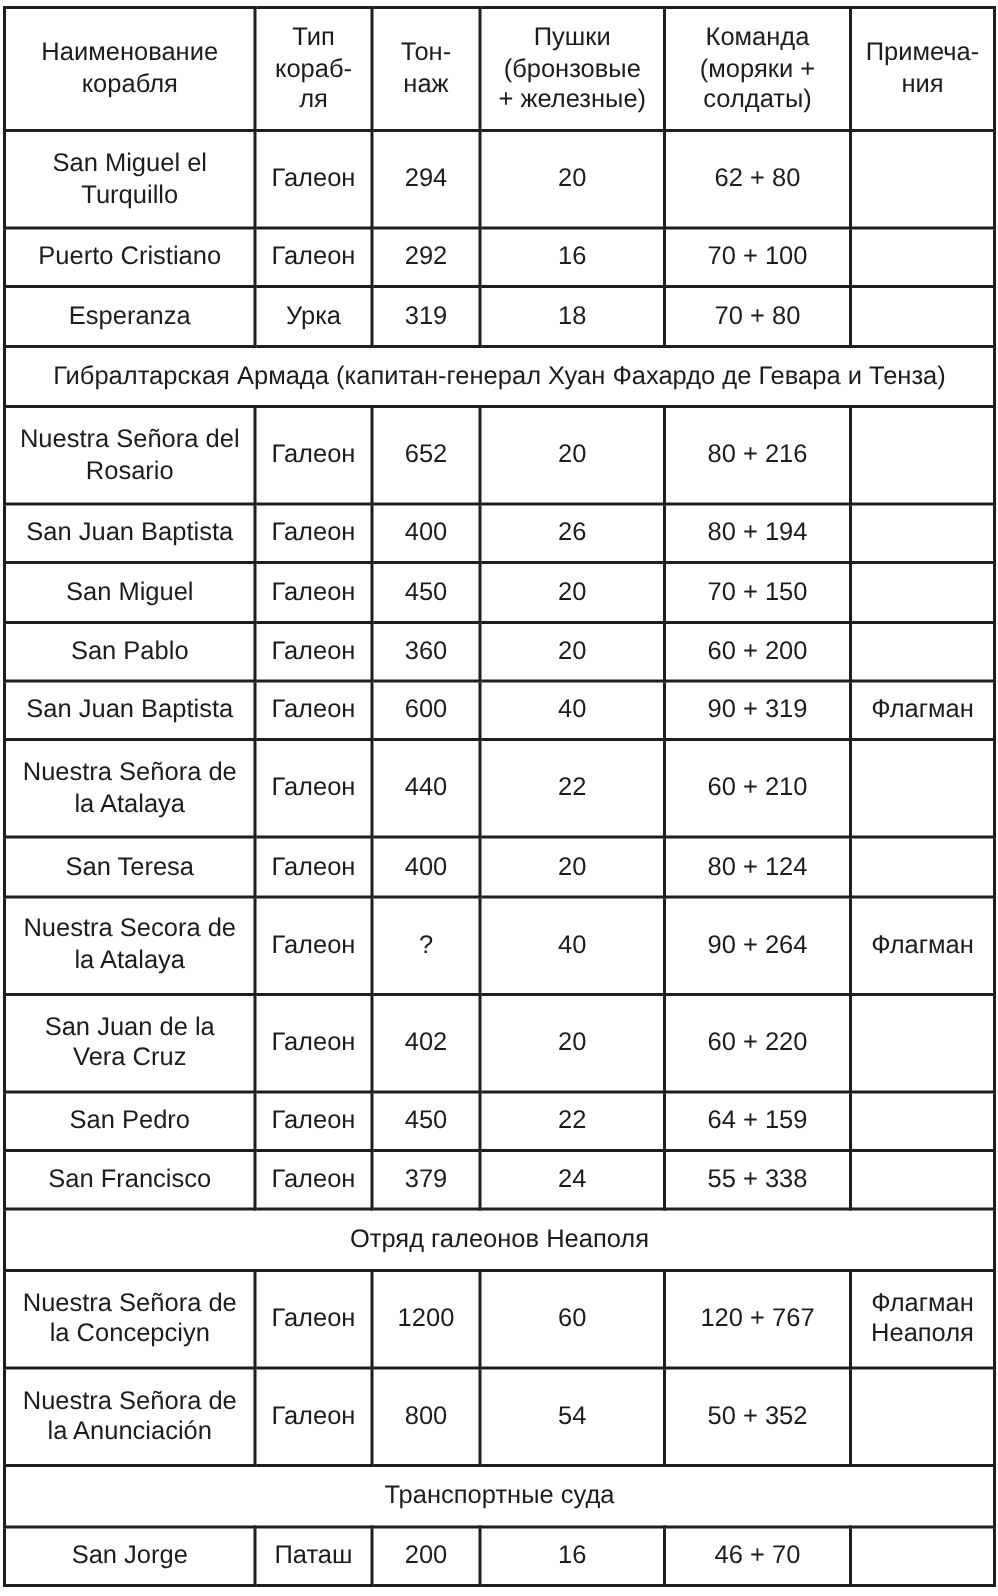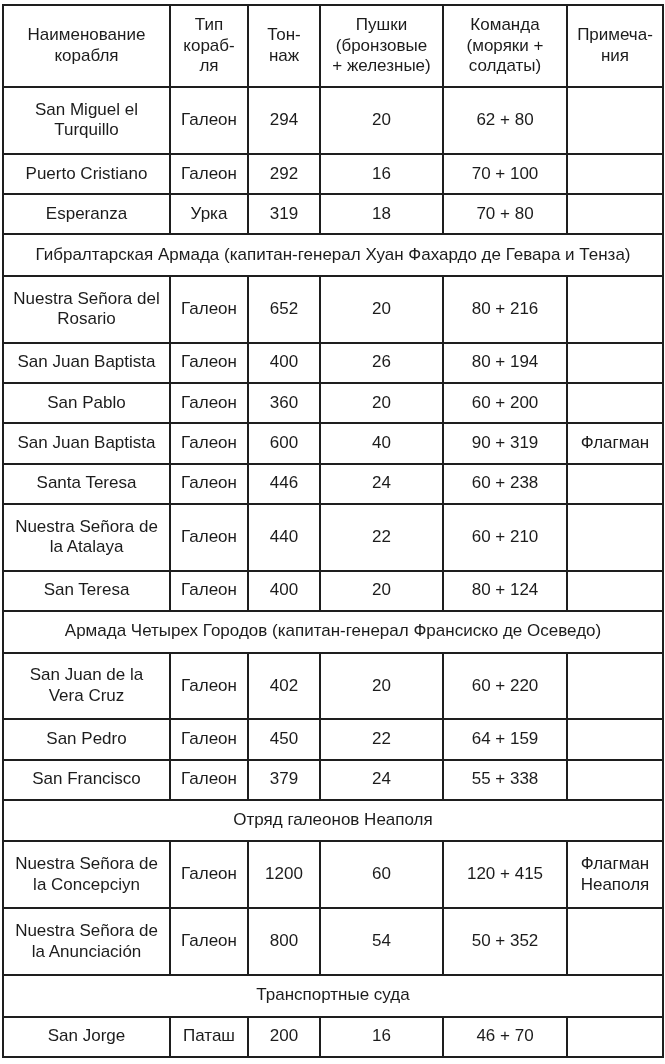--- a/index.html
+++ b/index.html
@@ -116,62 +116,68 @@
         </tr>
         <tr class="row-short">
           <td>San Juan Baptista</td>
           <td>Галеон</td>
           <td>400</td>
           <td>26</td>
           <td>80 + 194</td>
           <td></td>
         </tr>
         <tr class="row-short">
+          <td>San Miguel</td>
+          <td>Галеон</td>
+          <td>450</td>
+          <td>20</td>
+          <td>70 + 150</td>
+          <td></td>
+        </tr>
+        <tr class="row-short">
           <td>San Pablo</td>
           <td>Галеон</td>
           <td>360</td>
           <td>20</td>
           <td>60 + 200</td>
           <td></td>
         </tr>
         <tr class="row-short">
           <td>San Juan Baptista</td>
           <td>Галеон</td>
           <td>600</td>
           <td>40</td>
           <td>90 + 319</td>
           <td>Флагман</td>
         </tr>
-        <tr class="row-short">
-          <td>Santa Teresa</td>
-          <td>Галеон</td>
-          <td>446</td>
-          <td>24</td>
-          <td>60 + 238</td>
-          <td></td>
-        </tr>
         <tr class="row-tall">
           <td>Nuestra Señora de
 la Atalaya</td>
           <td>Галеон</td>
           <td>440</td>
           <td>22</td>
           <td>60 + 210</td>
           <td></td>
         </tr>
         <tr class="row-short">
           <td>San Teresa</td>
           <td>Галеон</td>
           <td>400</td>
           <td>20</td>
           <td>80 + 124</td>
           <td></td>
         </tr>
-        <tr class="row-section">
-          <td colspan="6">Армада Четырех Городов (капитан-генерал Франсиско де Осеведо)</td>
+        <tr class="row-tall">
+          <td>Nuestra Secora de
+la Atalaya</td>
+          <td>Галеон</td>
+          <td>?</td>
+          <td>40</td>
+          <td>90 + 264</td>
+          <td>Флагман</td>
         </tr>
         <tr class="row-tall">
           <td>San Juan de la
 Vera Cruz</td>
           <td>Галеон</td>
           <td>402</td>
           <td>20</td>
           <td>60 + 220</td>
           <td></td>
         </tr>
@@ -193,21 +199,21 @@
         </tr>
         <tr class="row-section">
           <td colspan="6">Отряд галеонов Неаполя</td>
         </tr>
         <tr class="row-tall">
           <td>Nuestra Señora de
 la Concepciyn</td>
           <td>Галеон</td>
           <td>1200</td>
           <td>60</td>
-          <td>120 + 415</td>
+          <td>120 + 767</td>
           <td>Флагман
 Неаполя</td>
         </tr>
         <tr class="row-tall">
           <td>Nuestra Señora de
 la Anunciación</td>
           <td>Галеон</td>
           <td>800</td>
           <td>54</td>
           <td>50 + 352</td>

